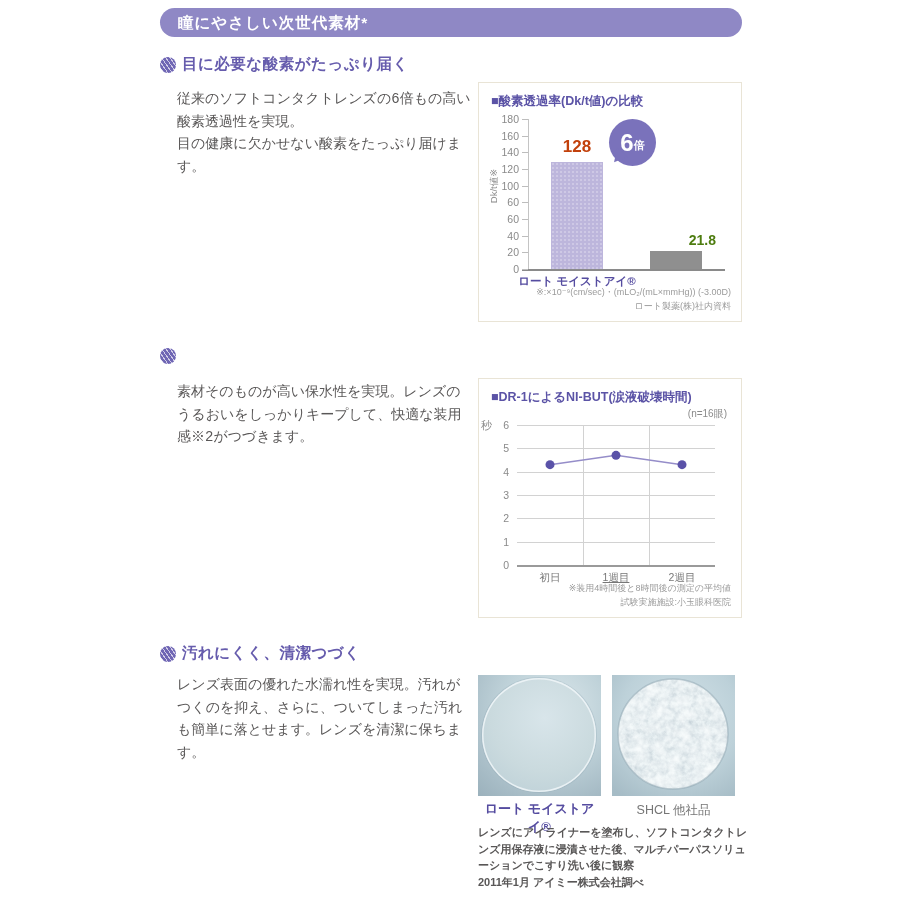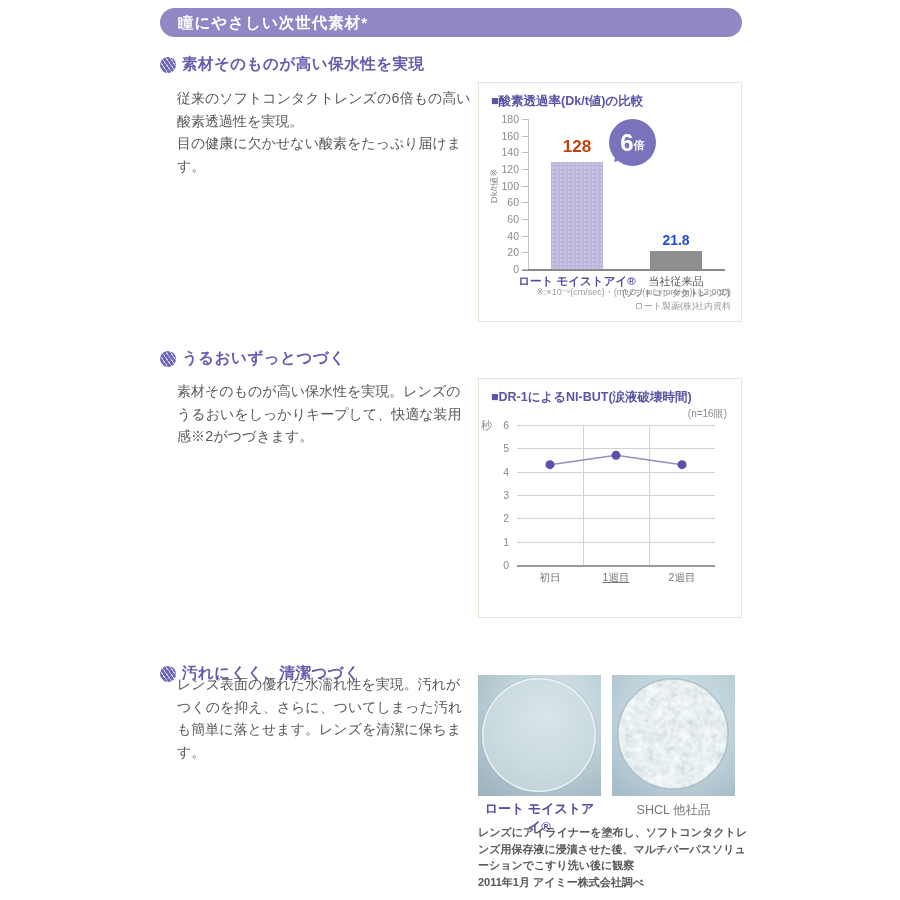--- a/index.html
+++ b/index.html
@@ -32,21 +32,21 @@
     font-size:9.5px;color:#8a8a8a;transform:rotate(-90deg);}
   .bplot{position:absolute;left:14px;top:36px;width:232px;height:150px;}
   .btick-label{position:absolute;left:0;width:26px;text-align:right;font-size:10.5px;color:#8a8a8a;}
   .btick-dash{position:absolute;left:29px;width:6px;height:1px;background:#bdbdbd;}
   .baxis{position:absolute;left:35px;top:0;width:1px;height:150px;background:#c4c4c4;}
   .bbase{position:absolute;left:29px;right:0;top:150px;height:1.5px;background:#8a8a8a;}
   .bbar{position:absolute;}
   .bbar.b0{background-image:radial-gradient(rgba(255,255,255,.25) 1px,transparent 1px);background-size:4px 4px;}
   .bval{position:absolute;width:80px;text-align:center;font-weight:bold;}
   .bv0{color:#c2410c;font-size:17px;}
-  .bv1{color:#1d4ed8;font-size:14px;}
+  .bv1{color:#4d7c0f;font-size:14px;text-align:right;}
   .bcat{position:absolute;top:155px;width:160px;text-align:center;}
   .bcat0{left:4px;color:#554ca0;font-weight:bold;font-size:11.5px;}
   .bcat1{left:103px;color:#595757;font-size:11px;line-height:1.3;}
   .bcat1 .sub{font-size:9px;color:#6b6b6b;display:block;}
   .badge{position:absolute;left:116px;top:0;width:47px;height:47px;border-radius:50%;
     background:#7a72bb;color:#fff;display:flex;align-items:center;justify-content:center;}
   .badge-big{font-size:24px;font-weight:bold;line-height:1;}
   .badge-small{font-size:11px;font-weight:bold;margin-top:6px;}
   .badge-tail{position:absolute;left:0px;bottom:-4px;width:0;height:0;border:7px solid transparent;
     border-top:13px solid #7a72bb;transform:rotate(40deg);}
@@ -77,38 +77,37 @@
 </style>
 </head>
 <body>
 
 <div class="canvas">
 
   <div class="banner">瞳にやさしい次世代素材*</div>
 
   <div class="sec-heading" style="top:54px;">
     <span class="hicon"></span>
-    <span class="htext">素材そのものが高い保水性を実現</span>
+    <span class="htext">目に必要な酸素がたっぷり届く</span>
   </div>
   <div class="body-text" style="top:88px;">従来のソフトコンタクトレンズの6倍もの高い酸素透過性を実現。
 目の健康に欠かせない酸素をたっぷり届けます。</div>
 
   <div class="panel" style="top:82px;height:240px;">
     <div class="ptitle">■酸素透過率(Dk/t値)の比較</div>
     <div class="bylabel">Dk/t値※</div>
     <div class="bplot" id="bplot">
       <div class="baxis"></div>
       <div class="bbase"></div>
       <div class="badge">
         <span class="badge-tail"></span>
         <span class="badge-big" id="badge-big">6</span>
         <span class="badge-small" id="badge-small">倍</span>
       </div>
       <div class="bcat bcat0" id="bcat0">ロート モイストアイ®</div>
-      <div class="bcat bcat1" id="bcat1">当社従来品<span class="sub">(ソフトコンタクトレンズ)</span></div>
     <div class="btick-label" style="top: -6px;">180</div>
         <div class="btick-dash" style="top: 0px;"></div>
         <div class="btick-label" style="top: 10.6667px;">160</div>
         <div class="btick-dash" style="top: 16.6667px;"></div>
         <div class="btick-label" style="top: 27.3333px;">140</div>
         <div class="btick-dash" style="top: 33.3333px;"></div>
         <div class="btick-label" style="top: 44px;">120</div>
         <div class="btick-dash" style="top: 50px;"></div>
         <div class="btick-label" style="top: 60.6667px;">100</div>
         <div class="btick-dash" style="top: 66.6667px;"></div>
@@ -128,21 +127,20 @@
         <div class="bval bv1" style="left: 143px; top: 112.833px;">21.8</div>
       </div>
     <div class="pfoot">
       <div>※:×10⁻⁹(cm/sec)・(mLO₂/(mL×mmHg)) (-3.00D)</div>
       <div>ロート製薬(株)社内資料</div>
     </div>
   </div>
 
   <div class="sec-heading" style="top:348px;">
     <span class="hicon"></span>
-    <span class="htext">うるおいずっとつづく</span>
   </div>
   <div class="body-text" style="top:381px;">素材そのものが高い保水性を実現。レンズのうるおいをしっかりキープして、快適な装用感※2がつづきます。</div>
 
   <div class="panel" style="top:378px;height:240px;">
     <div class="ptitle">■DR-1によるNI-BUT(涙液破壊時間)</div>
     <div class="lann">(n=16眼)</div>
     <div class="lplot" id="lplot">
       <div class="lylabel">秒</div>
     <div class="lgrid" style="top: 0px;"></div>
         <div class="ltick-label" style="top: -6px;">6</div>
@@ -163,23 +161,27 @@
         <div class="lxlab" style="left: 33px;">初日</div>
         <div class="lxlab" style="left: 99px; text-decoration: underline;">1週目</div>
         <div class="lxlab" style="left: 165px;">2週目</div>
         <svg class="lsvg" width="198" height="140">
           <polyline points="33,39.666666666666664 99,30.333333333333336 165,39.666666666666664" fill="none" stroke="#958dc9" stroke-width="1.5"></polyline>
           <circle cx="33" cy="39.666666666666664" r="4.5" fill="#5a52a8"></circle>
           <circle cx="99" cy="30.333333333333336" r="4.5" fill="#5a52a8"></circle>
           <circle cx="165" cy="39.666666666666664" r="4.5" fill="#5a52a8"></circle>
         </svg>
       </div>
-  </div>
-
-  <div class="sec-heading" style="top:663px;">
+    <div class="pfoot">
+      <div>※装用4時間後と8時間後の測定の平均値</div>
+      <div>試験実施施設:小玉眼科医院</div>
+    </div>
+  </div>
+
+  <div class="sec-heading" style="top:643px;">
     <span class="hicon"></span>
     <span class="htext">汚れにくく、清潔つづく</span>
   </div>
   <div class="body-text" style="top:674px;">レンズ表面の優れた水濡れ性を実現。汚れがつくのを抑え、さらに、ついてしまった汚れも簡単に落とせます。レンズを清潔に保ちます。</div>
 
   <div class="photo photo-left">
     <div class="lens-circle"></div>
   </div>
 
   <svg class="photo photo-right" width="123" height="121">

